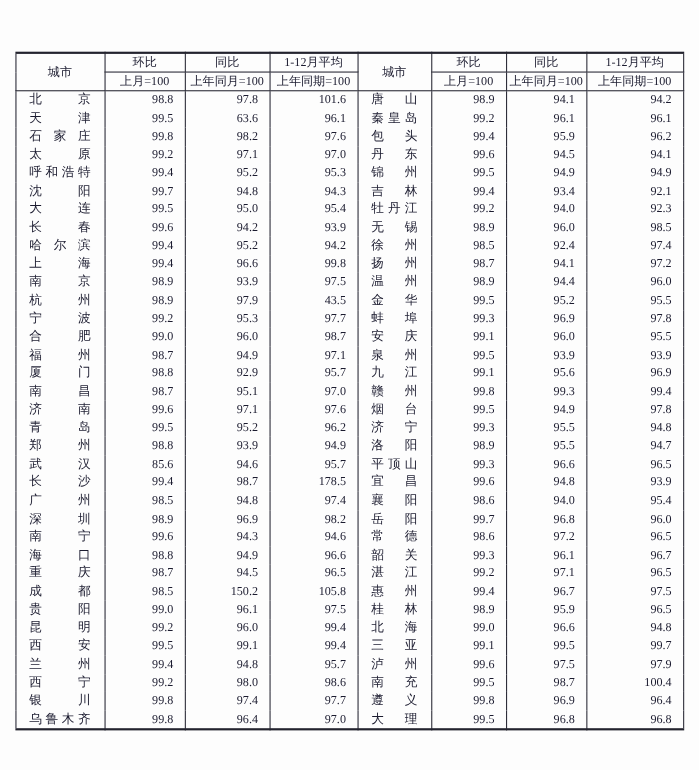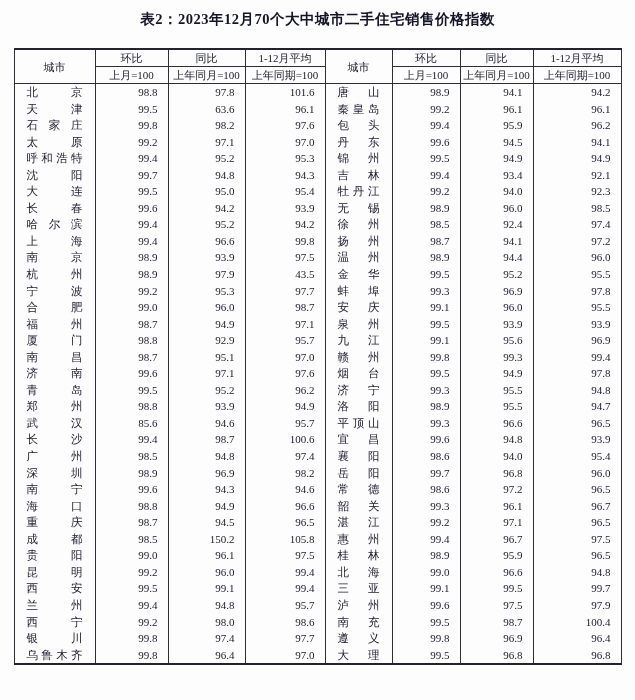--- a/index.html
+++ b/index.html
@@ -23,21 +23,21 @@
     font-size: 14.5px;
     font-weight: bold;
     margin: 0 0 0 0;
     letter-spacing: 0.5px;
     color: #15152a;
   }
   table.price-table {
     table-layout: fixed;
     border-collapse: collapse;
     width: 607px;
-    margin: 19px auto 0 auto;
+    margin: 37px auto 0 auto;
     border-left: 1px solid #2e2e3a;
     border-right: 1px solid #2e2e3a;
     border-top: 2.5px solid #23232e;
     border-bottom: 2.5px solid #23232e;
   }
   col.c-city-l  { width: 81px; }
   col.c-mom-l   { width: 73px; }
   col.c-yoy-l   { width: 77px; }
   col.c-avg-l   { width: 80px; }
   col.c-city-r  { width: 67px; }
@@ -76,21 +76,20 @@
   td.num {
     text-align: right;
     padding-right: 10px;
     font-family: "Liberation Serif", "DejaVu Serif", serif;
   }
 </style>
 </head>
 <body>
 
 <div class="page">
-  <h1 class="title">表2：2023年12月70个大中城市二手住宅销售价格指数</h1>
 
   <table class="price-table">
     <colgroup>
       <col class="c-city-l">
         <col class="c-mom-l">
         <col class="c-yoy-l">
         <col class="c-avg-l">
       <col class="c-city-r">
         <col class="c-mom-r">
         <col class="c-yoy-r">
@@ -546,21 +545,21 @@
         </tr>
         <tr>
           <td class="city">
             <div class="city-inner">
               <span>长</span>
               <span>沙</span>
             </div>
           </td>
           <td class="num">99.4</td>
           <td class="num">98.7</td>
-          <td class="num">100.6</td>
+          <td class="num">178.5</td>
           <td class="city">
             <div class="city-inner">
               <span>宜</span>
               <span>昌</span>
             </div>
           </td>
           <td class="num">99.6</td>
           <td class="num">94.8</td>
           <td class="num">93.9</td>
         </tr>

